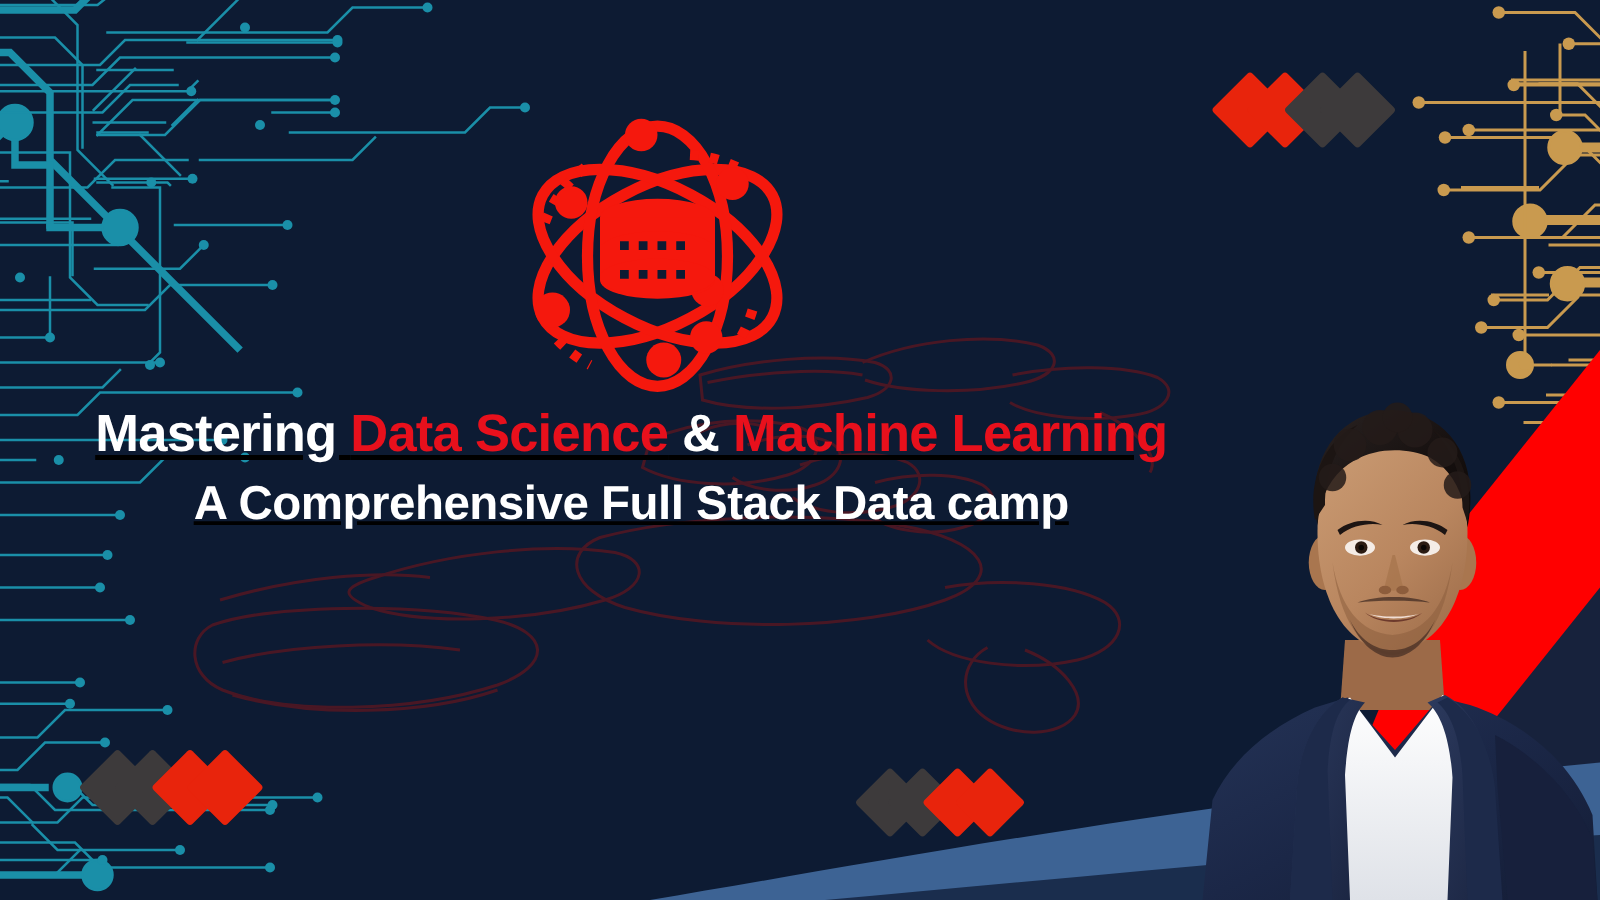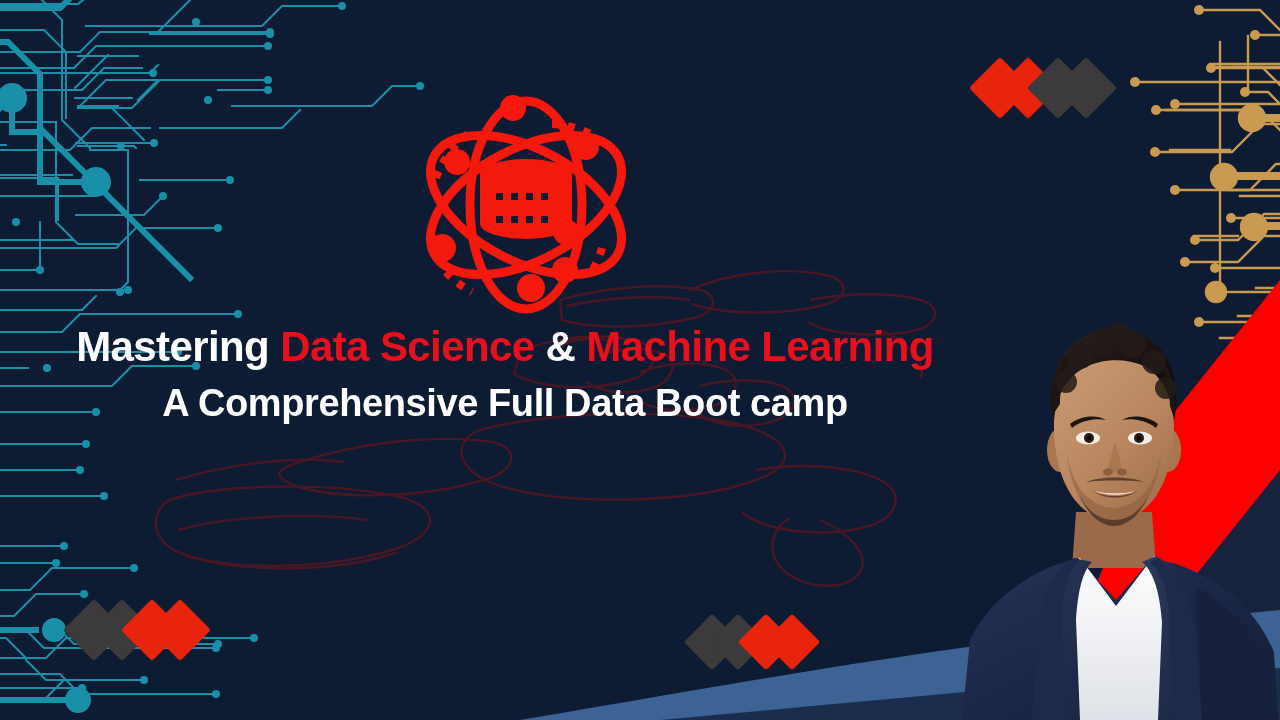--- a/index.html
+++ b/index.html
@@ -14,20 +14,21 @@
   .layer{position:absolute;inset:0;}
   .svg-layer{position:absolute;top:0;left:0;width:1280px;height:720px;}
 
   
   .headline-block{
     position:absolute;
     left:0; top:326px;
     width:1010px;
     text-align:center;
     z-index:40;
+    text-decoration:underline;
   }
   .line1{
     font-size:42px;
     font-weight:700;
     letter-spacing:-0.6px;
     line-height:1.0;
     color:#ffffff;
     white-space:nowrap;
     margin:0 0 16px 0;
   }
@@ -381,21 +382,21 @@
     <div class="dia gray sm" style="left:0px;top:0px;"></div>
     <div class="dia gray sm" style="left:26px;top:0px;"></div>
     <div class="dia red sm" style="left:54px;top:0px;"></div>
     <div class="dia red sm" style="left:80px;top:0px;"></div>
   </div>
 
   <div class="headline-block">
     <div class="line1">
       <span>Mastering </span><span class="accent">Data Science</span><span class="amp"> &amp; </span><span class="accent">Machine Learning</span>
     </div>
-    <div class="line2">A Comprehensive Full Data Boot camp</div>
+    <div class="line2">A Comprehensive Full Stack Data camp</div>
   </div>
 
   <svg class="photo-wrap" viewBox="0 0 330 420" xmlns="http://www.w3.org/2000/svg">
     <defs>
       <linearGradient id="suitG" x1="0" y1="0" x2="1" y2="1">
         <stop offset="0%" stop-color="#243356"></stop>
         <stop offset="50%" stop-color="#1b2747"></stop>
         <stop offset="100%" stop-color="#141d36"></stop>
       </linearGradient>
       <linearGradient id="lapelG" x1="0" y1="0" x2="1" y2="1">

